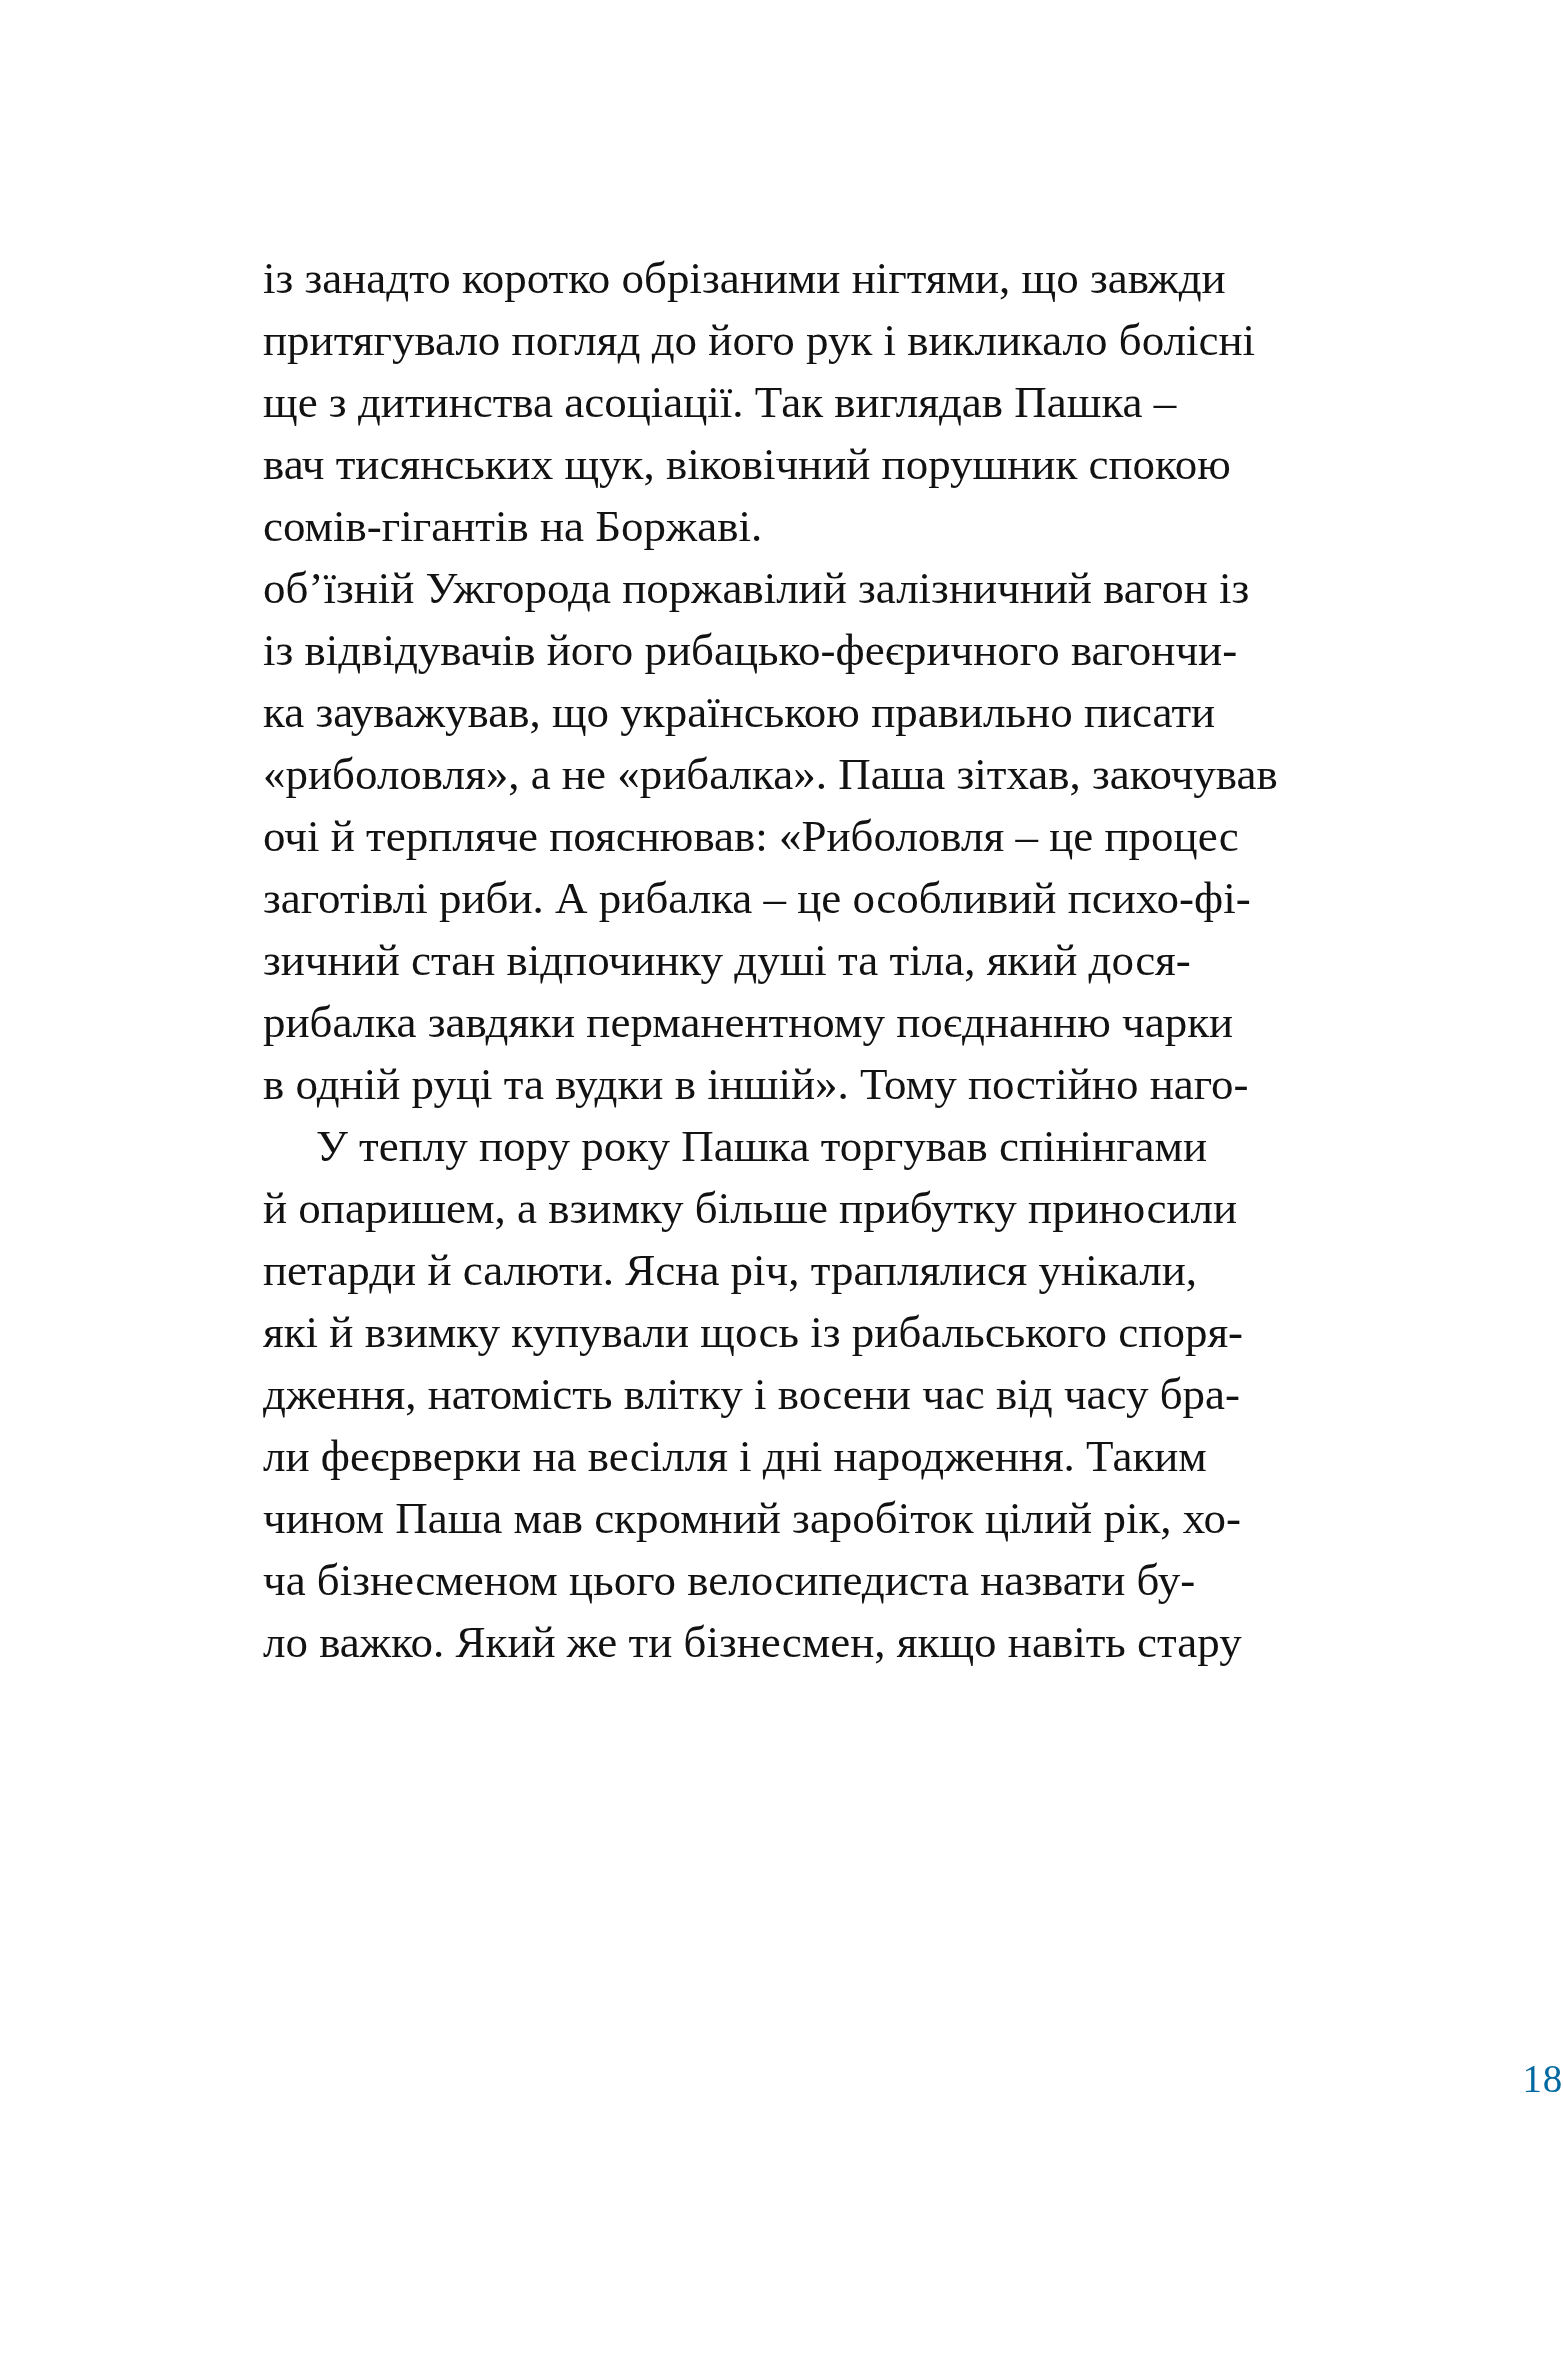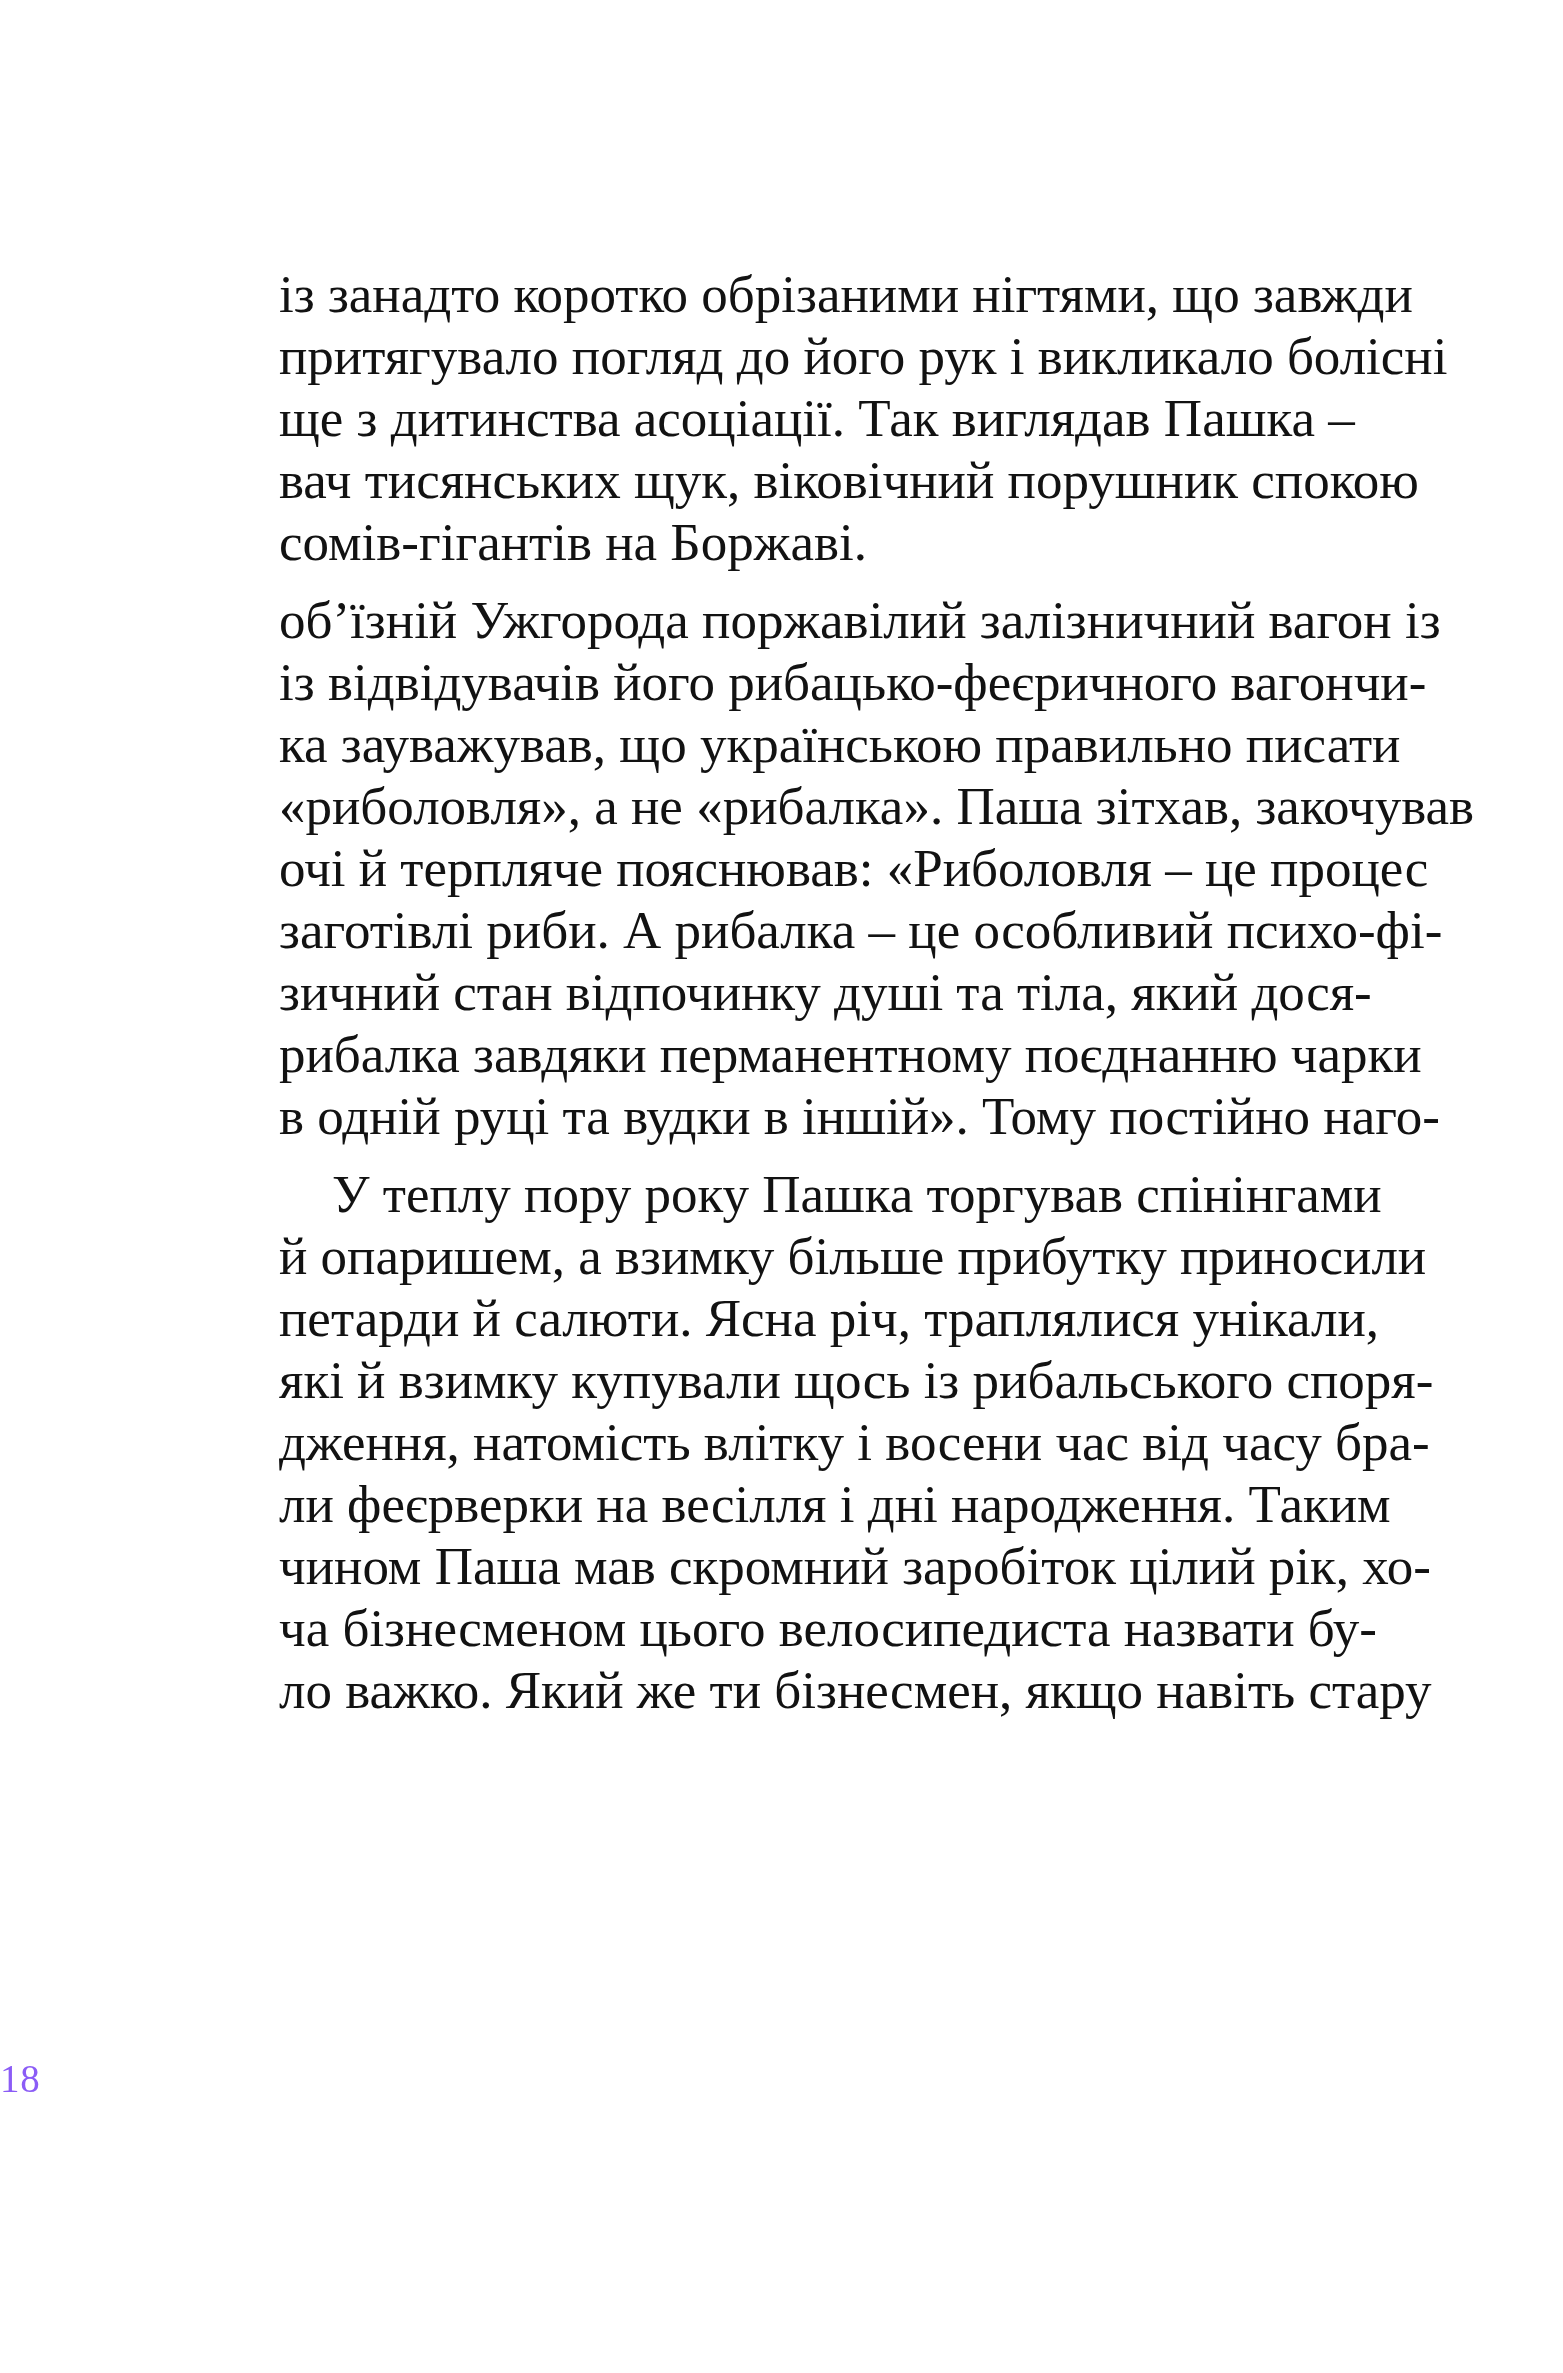--- a/index.html
+++ b/index.html
@@ -30,35 +30,35 @@
   .para-lines .line.justify {
     text-align: justify;
   }
   .para-lines .line.justify::after {
     content: "";
     display: inline-block;
     width: 100%;
     height: 0;
   }
   .para-lines {
-    margin: 16px;
+    margin: 0;
     font-family: "Liberation Serif", "DejaVu Serif", serif;
-    font-size: 53px;
+    font-size: 45px;
     line-height: 62px;
     color: #121212;
   }
   .folio {
     position: absolute;
     left: 0;
     right: 0;
     top: 2056px;
-    text-align: left;
+    text-align: right;
     font-family: "Liberation Serif", "DejaVu Serif", serif;
     font-size: 39px;
-    color: #8b5cf6;
+    color: #0369a1;
     letter-spacing: 0.02em;
   }
 </style>
 </head>
 <body>
 
 <div class="page">
 
   <div class="text-column">
 

